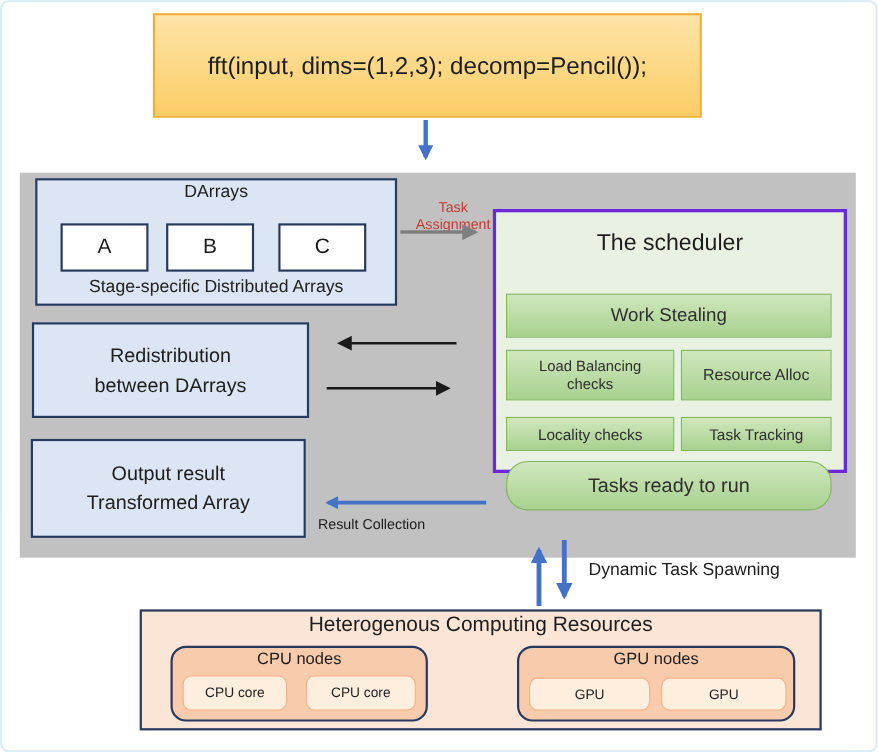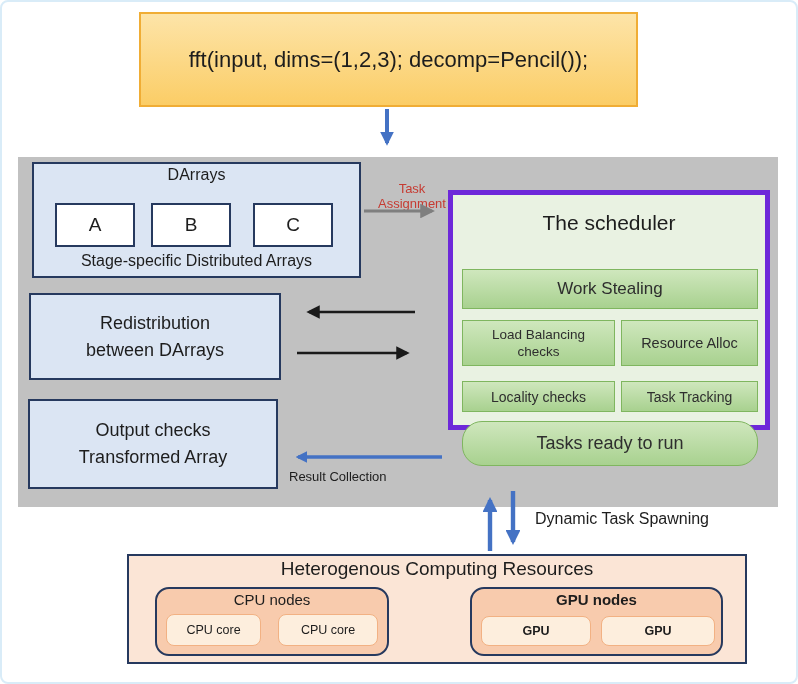--- a/index.html
+++ b/index.html
@@ -31,21 +31,21 @@
     position:absolute;top:39px;width:76px;height:40px;background:#ffffff;
     border:2px solid #26395e;display:flex;align-items:center;justify-content:center;
     font-size:19px;
   }
   .darrays .caption{position:absolute;bottom:6px;width:100%;text-align:center;font-size:16px;}
   .redistribution{left:27px;top:291px;width:252px;height:87px;font-size:18px;line-height:27px;text-align:center;}
   .output-result{left:26px;top:397px;width:250px;height:90px;font-size:18px;line-height:27px;text-align:center;}
   
   .scheduler{
     left:446px;top:188px;width:322px;height:240px;
-    background:#e9f2e2;border:5px solid #6d28d9;
+    background:#e9f2e2;border:3px solid #6d28d9;
   }
   .scheduler .title{position:absolute;top:16px;width:100%;text-align:center;font-size:21px;}
   .green-item{
     position:absolute;background:linear-gradient(180deg,#cfe7bd 0%,#a8d18f 100%);
     border:1.5px solid #7fb65f;color:#2e2e2e;
     display:flex;align-items:center;justify-content:center;text-align:center;box-sizing:border-box;
   }
   .work-stealing{left:9px;top:74px;width:296px;height:40px;font-size:17px;}
   .load-balancing{left:9px;top:125px;width:153px;height:46px;font-size:13.5px;line-height:17px;}
   .resource-alloc{left:168px;top:125px;width:137px;height:46px;font-size:14.5px;}
@@ -65,21 +65,21 @@
   .node-box{
     position:absolute;top:31px;height:65px;background:#f8cbad;
     border:2.5px solid #26395e;border-radius:14px;
   }
   .node-box .ntitle{position:absolute;top:2px;width:100%;text-align:center;font-size:15px;}
   .unit-box{
     position:absolute;background:#fdeedd;border:1.5px solid #f2b183;border-radius:8px;
     display:flex;align-items:center;justify-content:center;font-size:12.5px;box-sizing:border-box;
   }
   .cpu-nodes{left:26px;width:230px;}
-  .gpu-nodes{left:341px;width:249px;font-weight:bold;}
+  .gpu-nodes{left:341px;width:249px;}
   svg.overlay{position:absolute;left:0;top:0;width:794px;height:680px;pointer-events:none;}
 </style>
 </head>
 <body>
 
 <div id="canvas">
 
   <div class="abs user-app">
     <div class="t2">fft(input, dims=(1,2,3); decomp=Pencil());</div>
   </div>
@@ -111,21 +111,21 @@
     <div class="green-item task-tracking">Task Tracking</div>
     <div class="green-item tasks-ready">Tasks ready to run</div>
   </div>
 
   <div class="abs blue-box redistribution">
     <div>Redistribution</div>
     <div>between DArrays</div>
   </div>
 
   <div class="abs blue-box output-result">
-    <div>Output checks</div>
+    <div>Output result</div>
     <div>Transformed Array</div>
   </div>
 
   <div class="abs result-collection">Result Collection</div>
   <div class="abs dynamic-spawn">Dynamic Task Spawning</div>
 
   <div class="abs resources">
     <div class="title">Heterogenous Computing Resources</div>
 
     <div class="node-box cpu-nodes">

